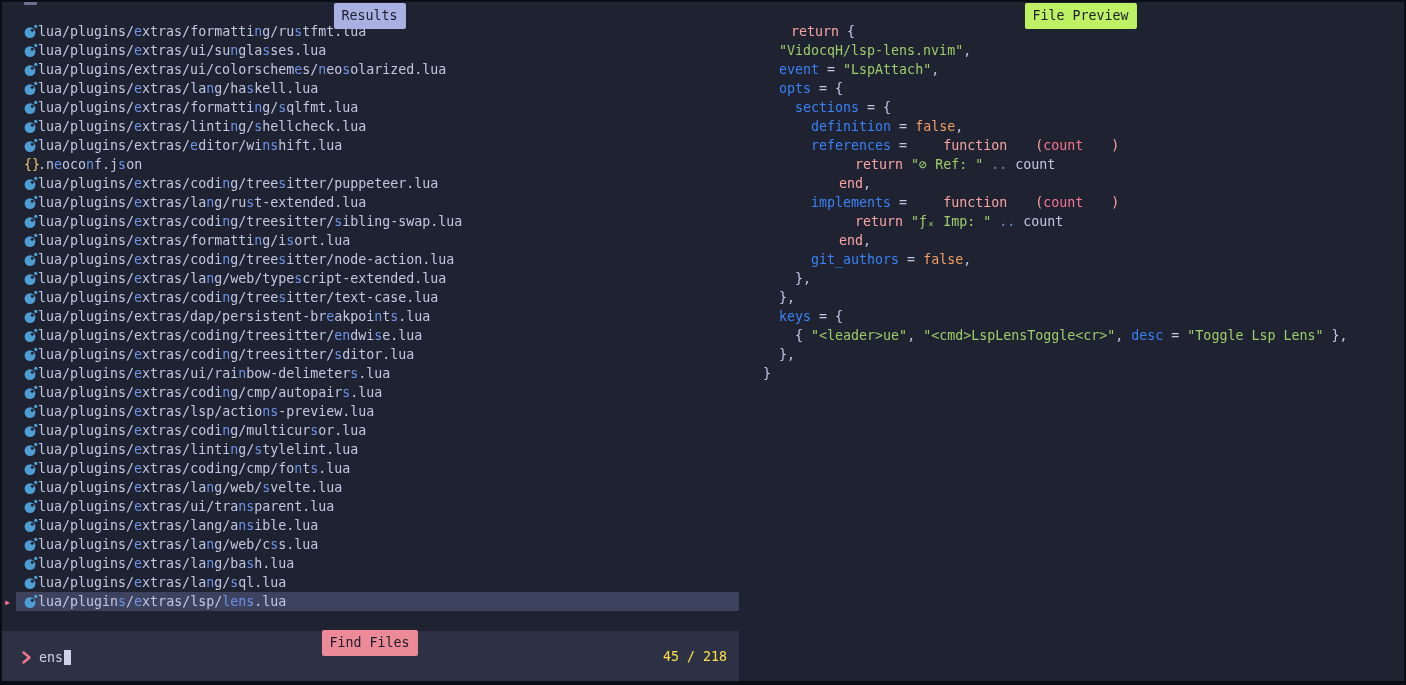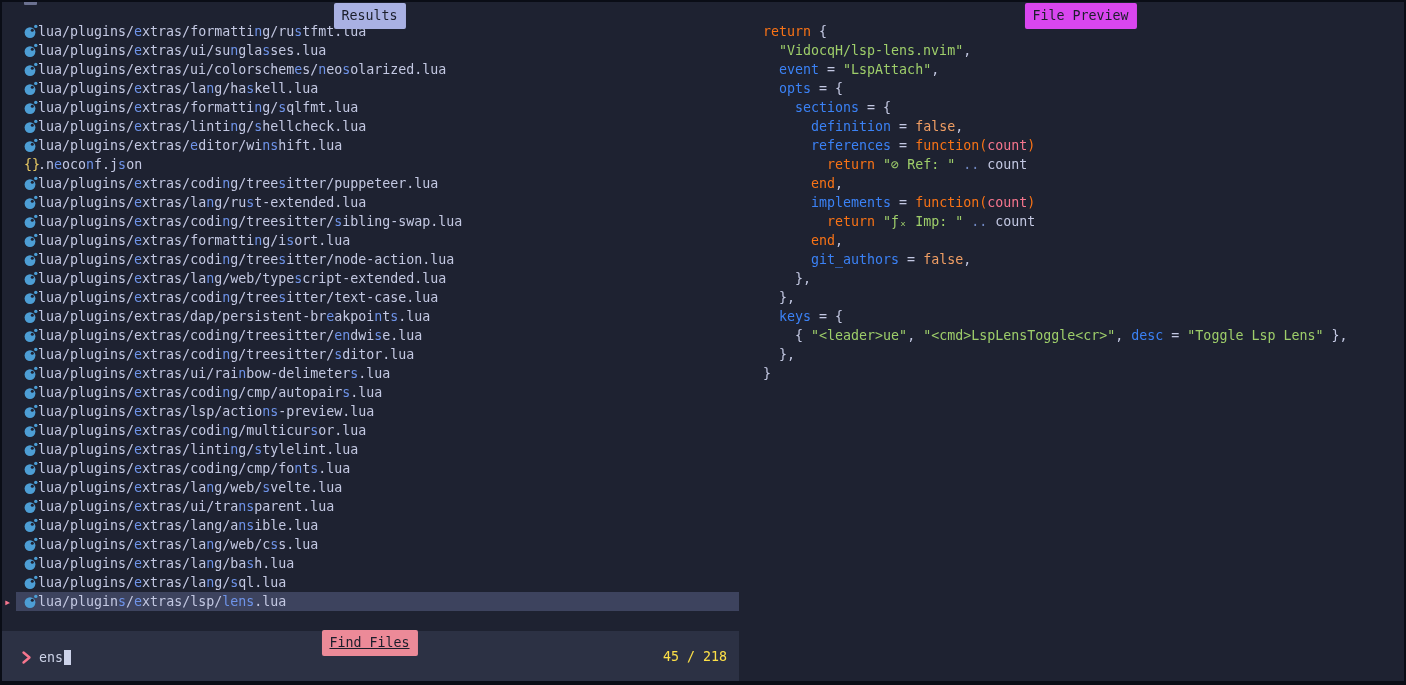--- a/index.html
+++ b/index.html
@@ -8,41 +8,41 @@
     font-family:"DejaVu Sans Mono",monospace;font-size:13.3px;overflow:hidden;
   }
   .border-overlay{position:absolute;inset:0;box-shadow:inset 0 0 0 2px #0a0d16, inset 0 -4px 0 0 #0a0d16;pointer-events:none;z-index:20;}
 
   
   .pane-badge{
     position:absolute;top:3px;height:18px;line-height:18px;padding:4px 8px;
     color:#1b1e2b;border-radius:2px;z-index:5;white-space:pre;
   }
   .results-badge{left:50%;transform:translateX(-50%);background:#a9b1e3;}
-  .preview-badge{left:50%;transform:translateX(-50%);background:#d946ef;}
-  .prompt-badge{top:-1px;left:50%;transform:translateX(-50%);background:#ec8a98;text-decoration:underline;}
+  .preview-badge{left:50%;transform:translateX(-50%);background:#bef264;}
+  .prompt-badge{top:-1px;left:50%;transform:translateX(-50%);background:#ec8a98;}
 
   
   .results-pane{position:absolute;left:0;top:0;width:739px;height:622px;}
   .results-list{position:absolute;top:22px;left:0;width:739px;}
   .row{position:relative;height:19px;display:flex;align-items:center;padding-left:24px;color:#c3c8e2;white-space:pre;text-align:center;}
   .row>*{position:relative;z-index:1;}
   .row.selected::before{content:"";position:absolute;left:16px;right:0;top:0;bottom:0;background:#3d435e;z-index:0;}
   .row .sel-caret{position:absolute;left:4px;top:50%;transform:translateY(-50%);color:#f7768e;font-size:12px;line-height:12px;}
   .row .icon{display:inline-flex;width:14px;justify-content:flex-start;align-items:center;}
   .row .icon.json-icon{color:#e6c864;}
   .hl{color:#6f94ea;}
   .artifact{position:absolute;left:24px;top:1px;width:13px;height:4px;background:#6b7190;border-radius:1px;}
 
   
   .preview-pane{position:absolute;left:755px;top:0;right:0;height:622px;}
   .preview-code{position:absolute;top:22px;left:8px;white-space:pre;}
   .code-line{height:19px;line-height:19px;}
   .tk-d{color:#c3c8e2;}
-  .tk-k{color:#f97316;}
+  .tk-k{color:#fca5a5;margin-left:28px;}
   .tk-i{color:#3b82f6;}
   .tk-s{color:#9ece6a;}
   .tk-b{color:#f09e64;}
   .tk-p{color:#f7768e;}
   .tk-o{color:#6f87c2;}
 
   
   .prompt-bar{position:absolute;left:0;top:631px;width:739px;height:50px;background:#2c3144;}
   .prompt-line{position:absolute;left:21px;top:16px;height:20px;display:flex;align-items:center;color:#cdd3e8;white-space:pre;}
   .prompt-caret-svg{margin-right:7px;display:block;}

